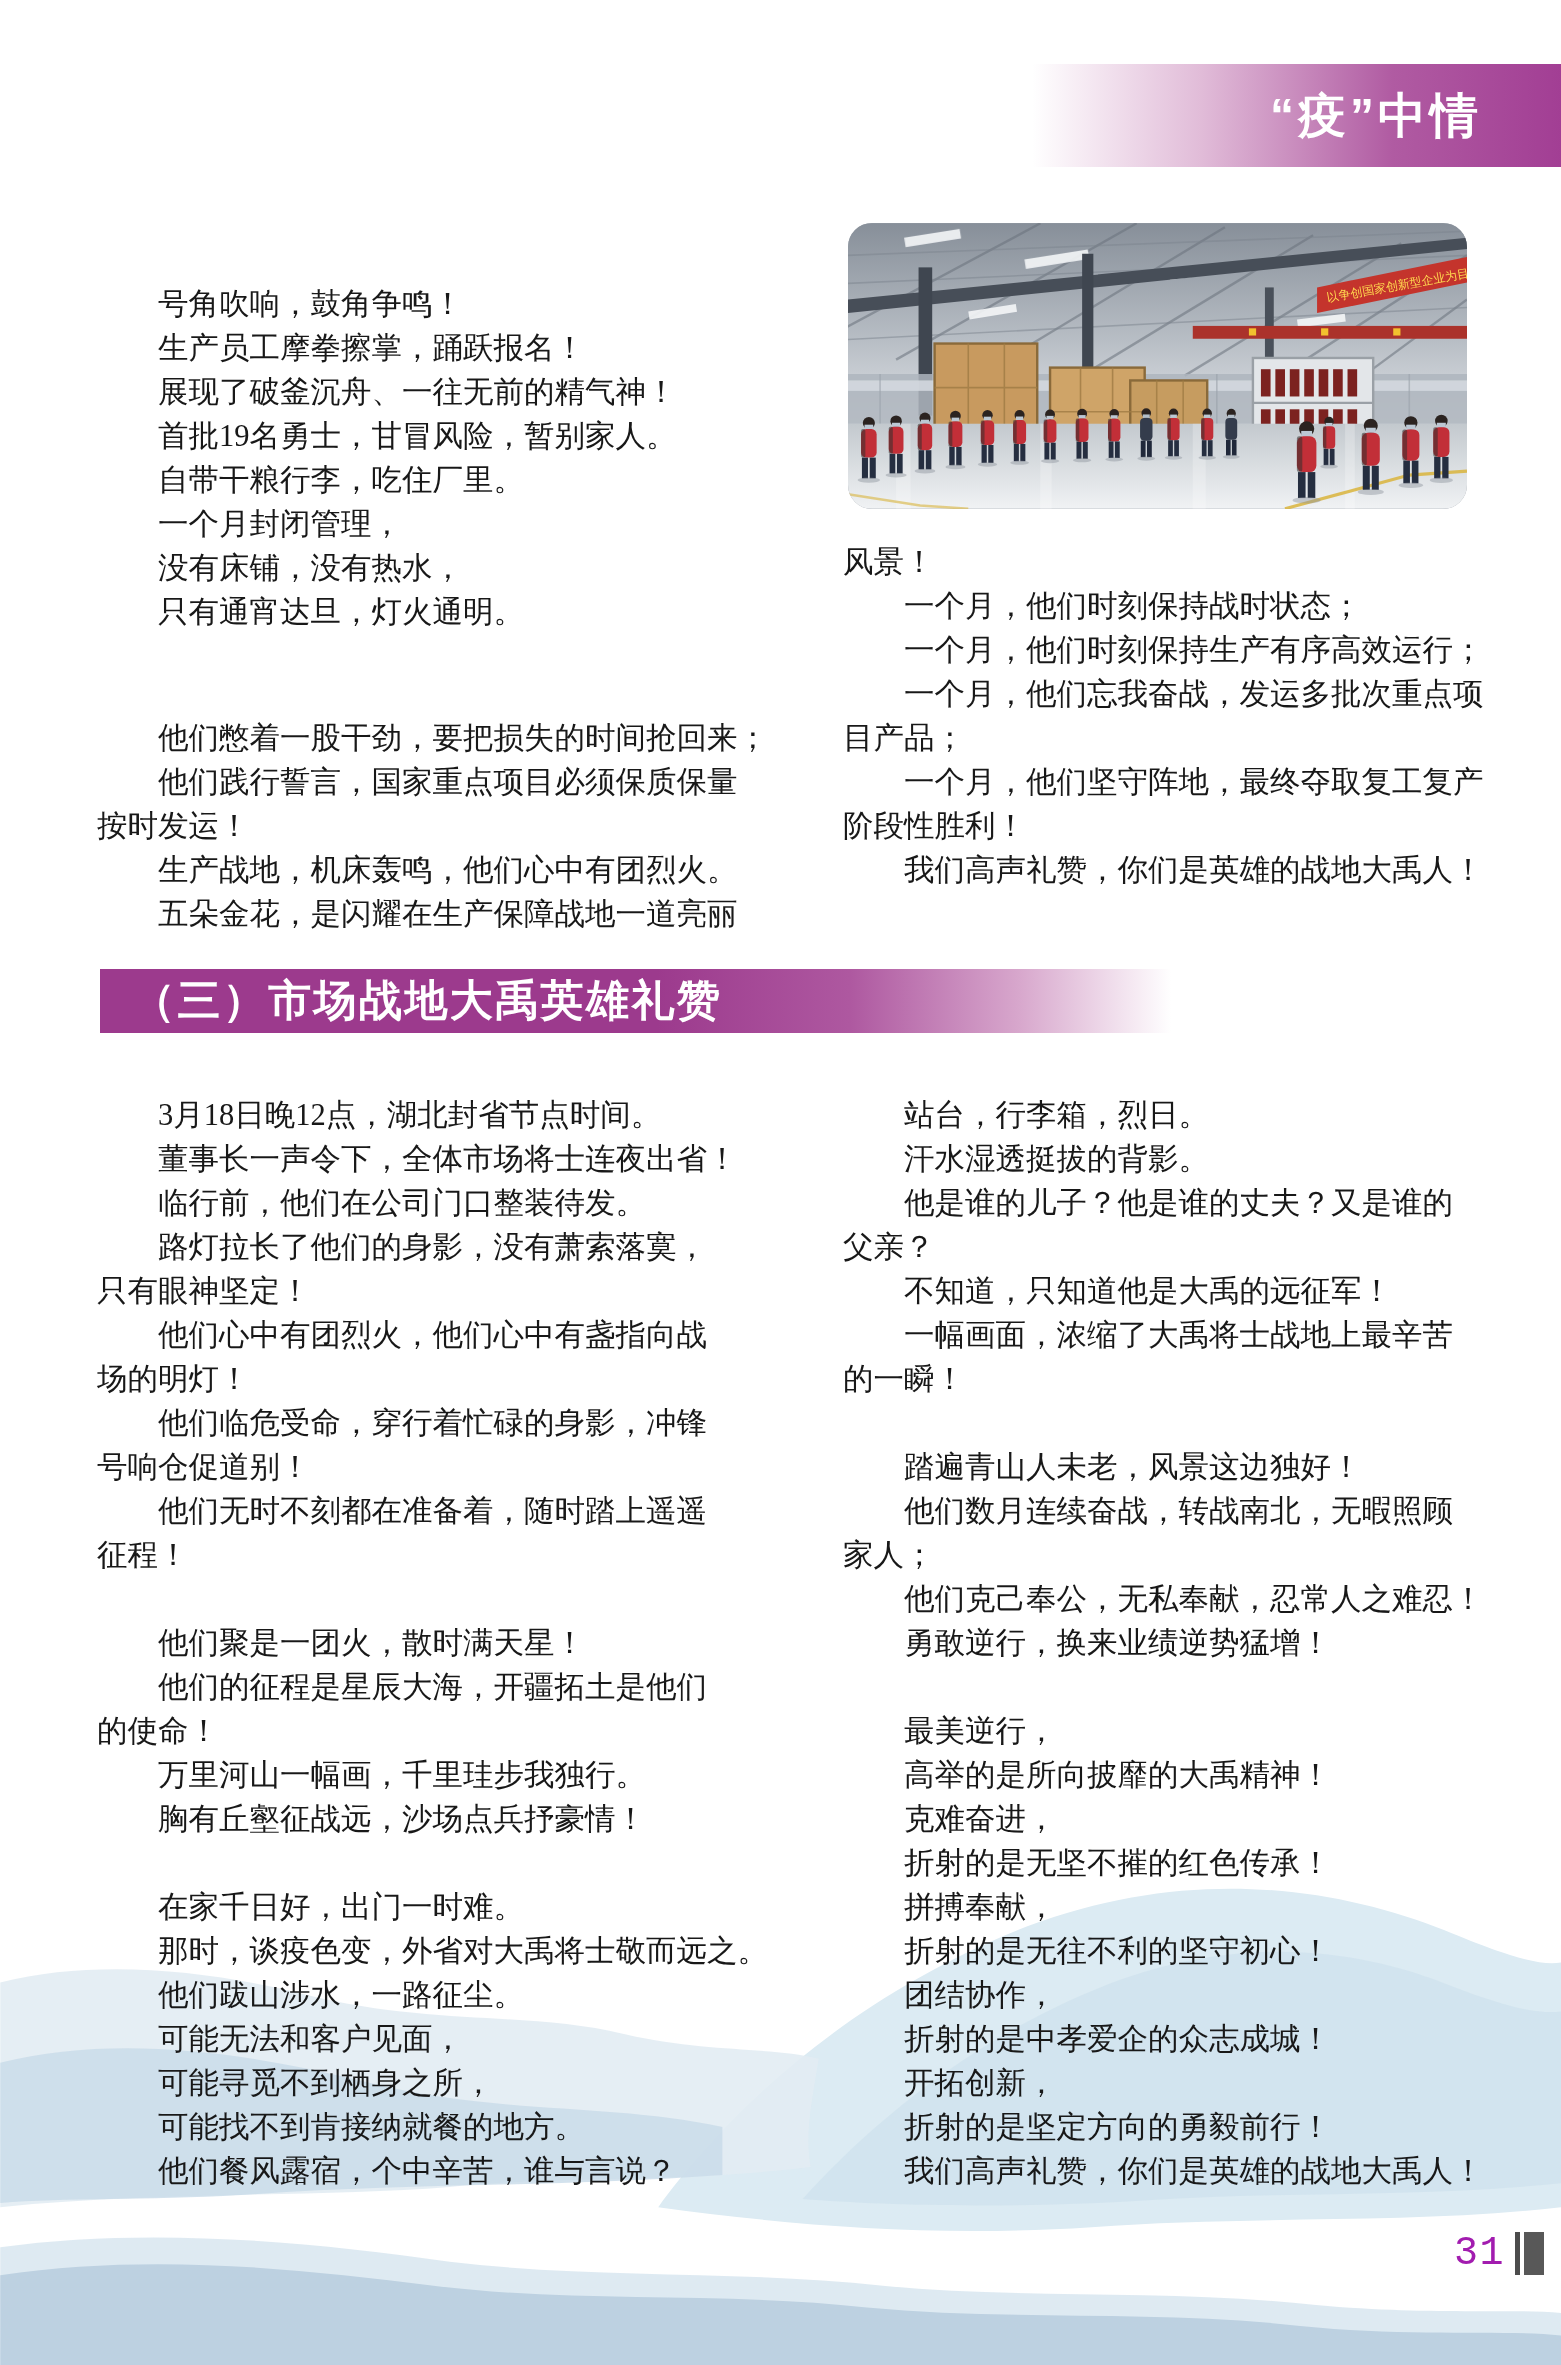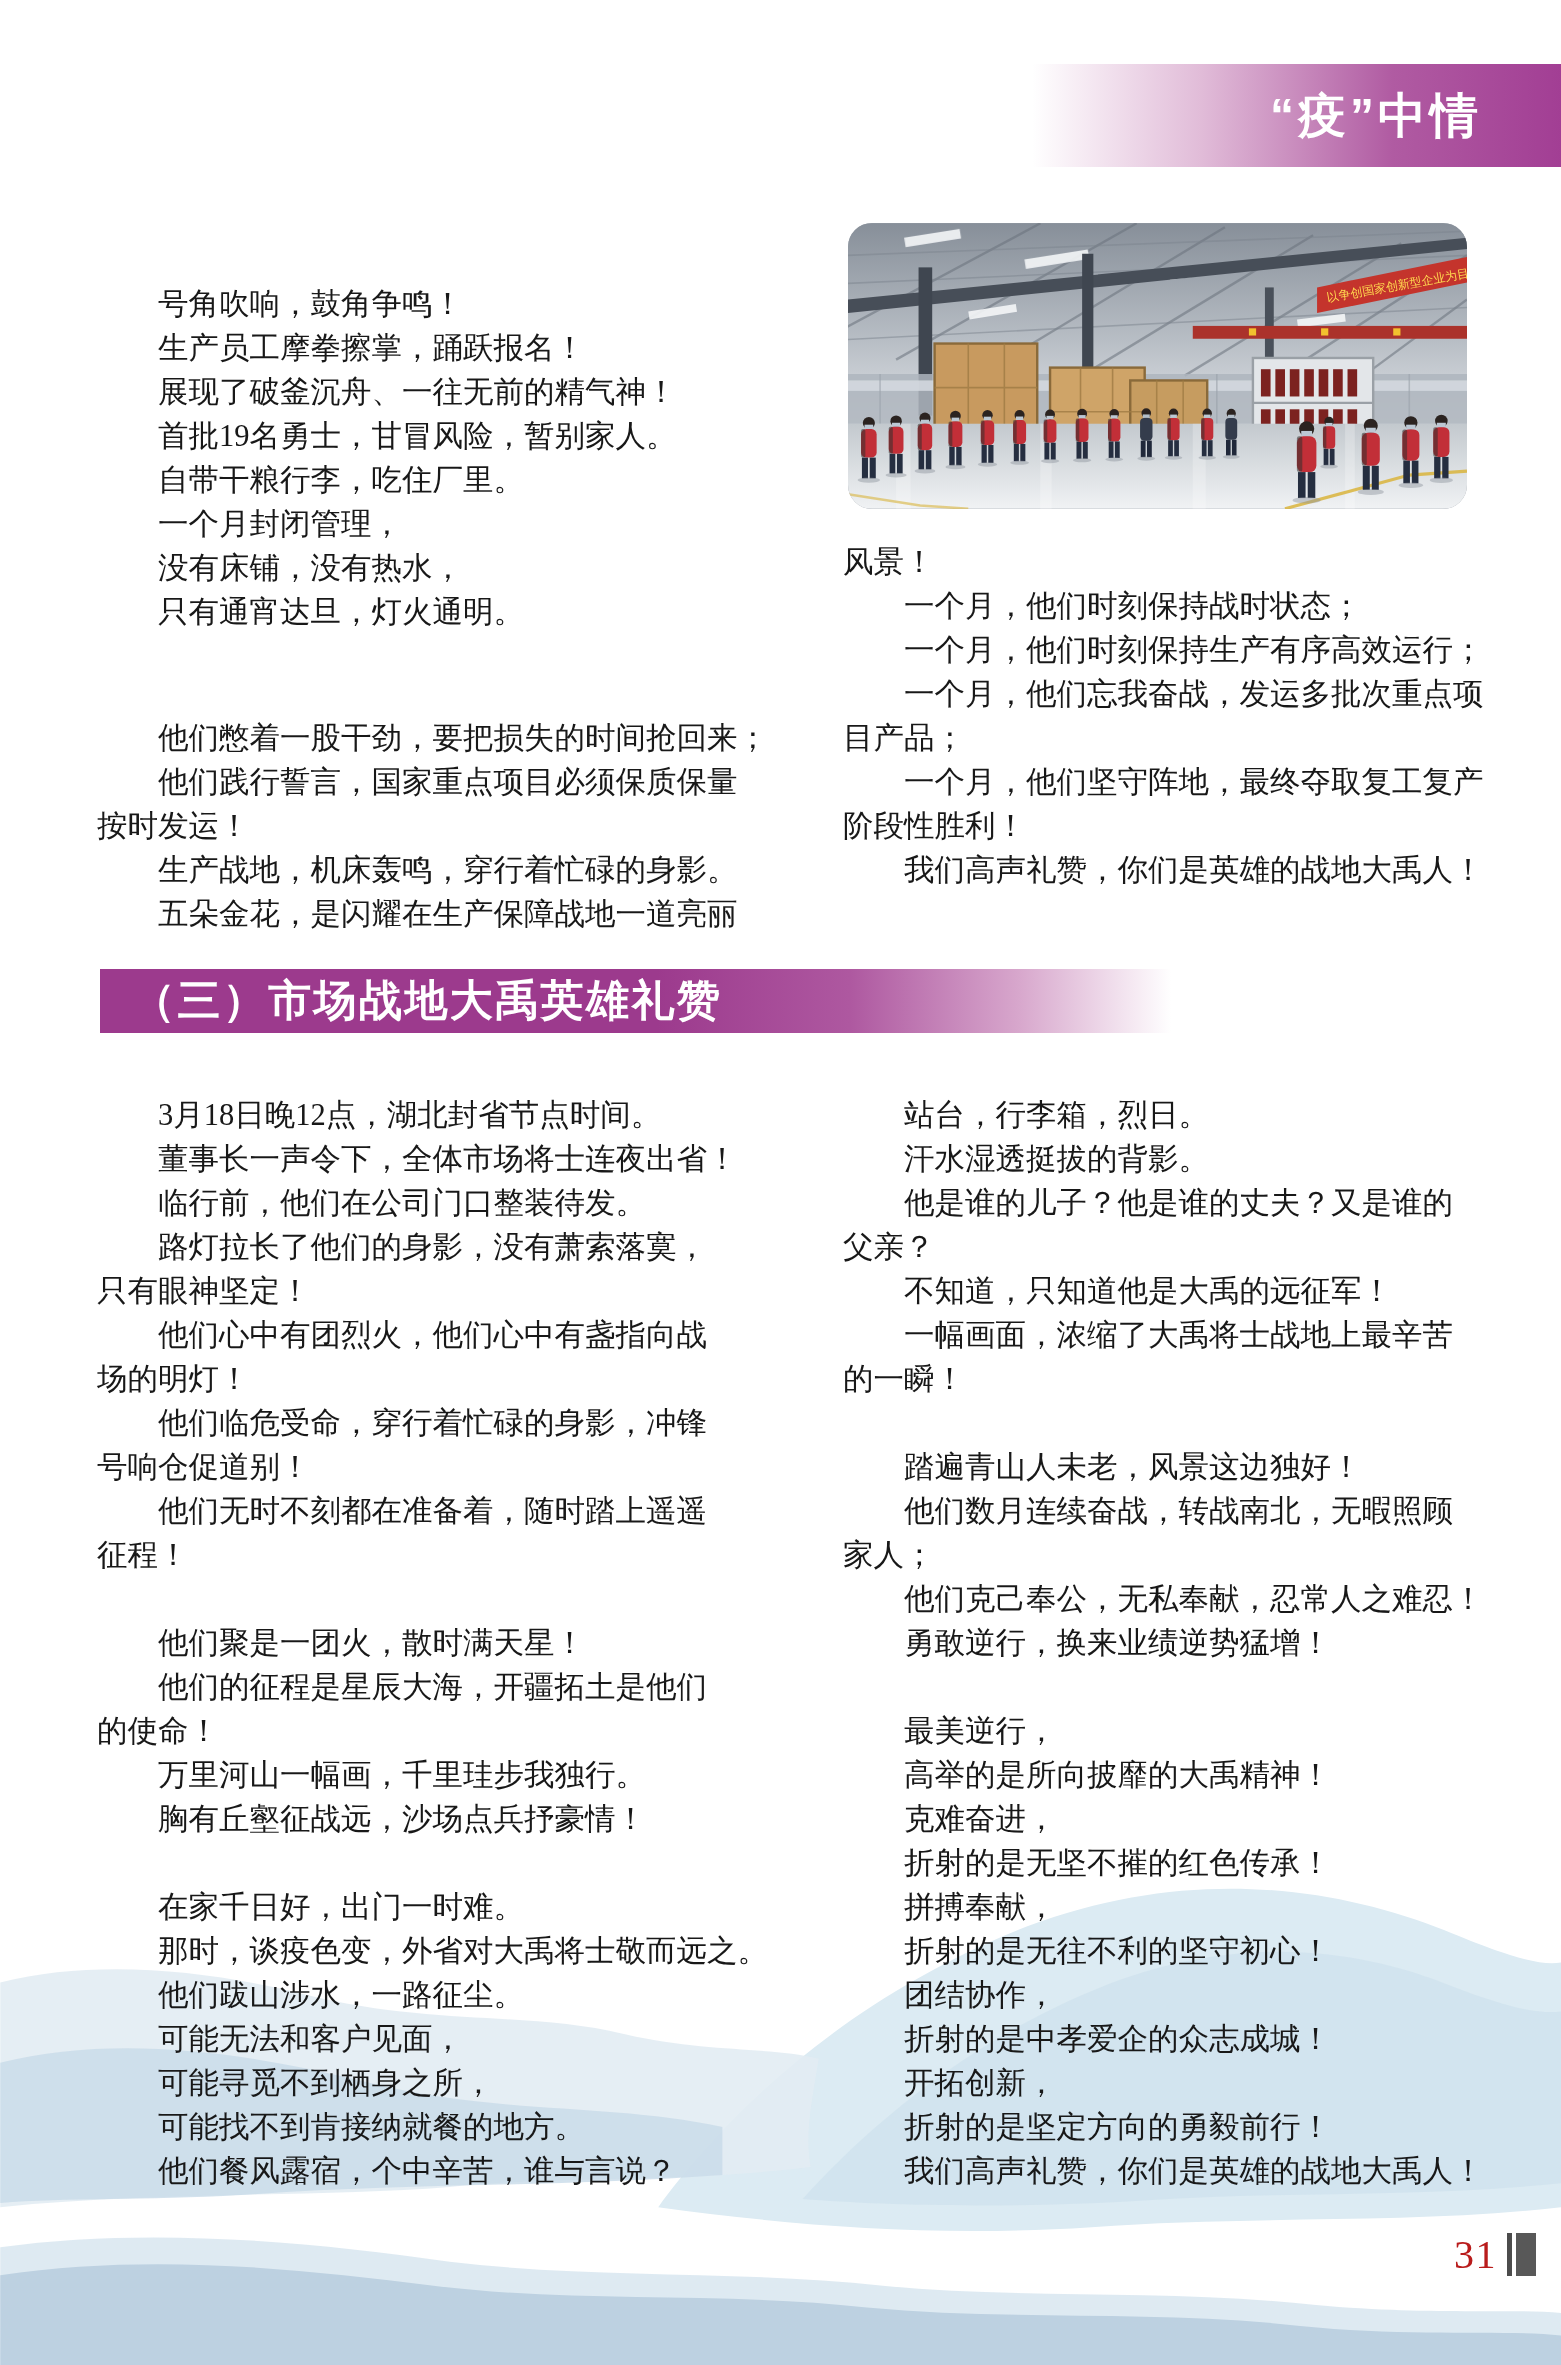--- a/index.html
+++ b/index.html
@@ -93,22 +93,22 @@
     position:absolute; left:0; top:1830px;
     width:1562px; height:536px; z-index:1;
   }
 
   
   .page-number {
     position:absolute; left:1454px; top:2231px;
     display:flex; align-items:center; z-index:6;
   }
   .page-number .num {
-    font-family:Liberation Serif, serif;
-    font-size:40px; color:#b91c1c; letter-spacing:1.6px;
+    font-family:Liberation Mono, monospace;
+    font-size:40px; color:#a21caf; letter-spacing:1.6px;
   }
   .page-number .bar-thin {
     width:5.6px; height:43px; background:#4c4c4c; margin-left:9.6px;
   }
   .page-number .bar-thick {
     width:20px; height:43px; background:#585858; margin-left:4px;
   }
 </style>
 </head>
 <body>
@@ -273,21 +273,21 @@
       <p class="line indent">自带干粮行李，吃住厂里。</p>
       <p class="line indent">一个月封闭管理，</p>
       <p class="line indent">没有床铺，没有热水，</p>
       <p class="line indent">只有通宵达旦，灯火通明。</p>
     </div>
 
   <div class="col" id="intro-left2">
       <p class="line indent">他们憋着一股干劲，要把损失的时间抢回来；</p>
       <p class="line indent">他们践行誓言，国家重点项目必须保质保量</p>
       <p class="line">按时发运！</p>
-      <p class="line indent">生产战地，机床轰鸣，穿行着忙碌的身影。</p>
+      <p class="line indent">生产战地，机床轰鸣，他们心中有团烈火。</p>
       <p class="line indent">五朵金花，是闪耀在生产保障战地一道亮丽</p>
     </div>
 
   <div class="col" id="intro-right">
       <p class="line">风景！</p>
       <p class="line indent">一个月，他们时刻保持战时状态；</p>
       <p class="line indent">一个月，他们时刻保持生产有序高效运行；</p>
       <p class="line indent">一个月，他们忘我奋战，发运多批次重点项</p>
       <p class="line">目产品；</p>
       <p class="line indent">一个月，他们坚守阵地，最终夺取复工复产</p>

